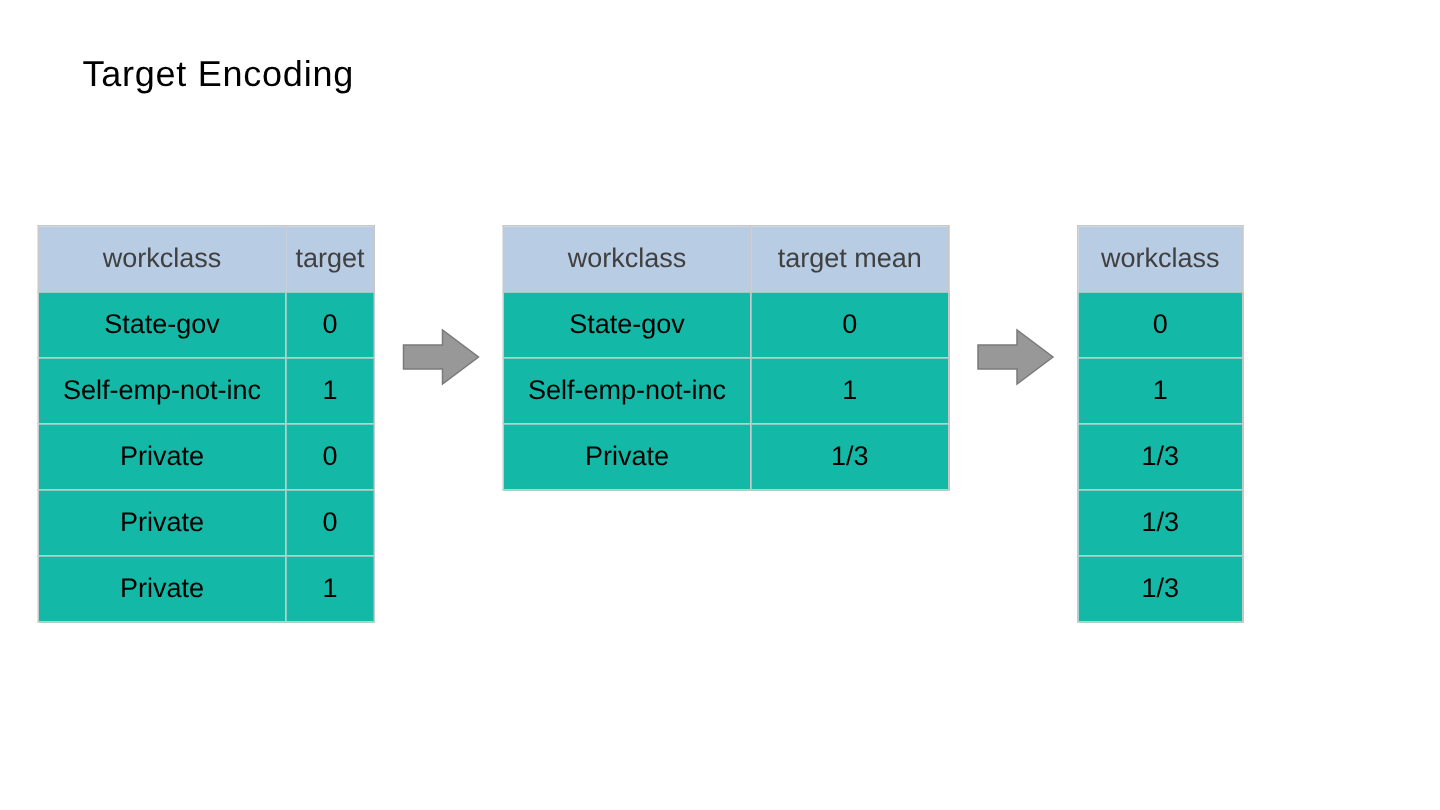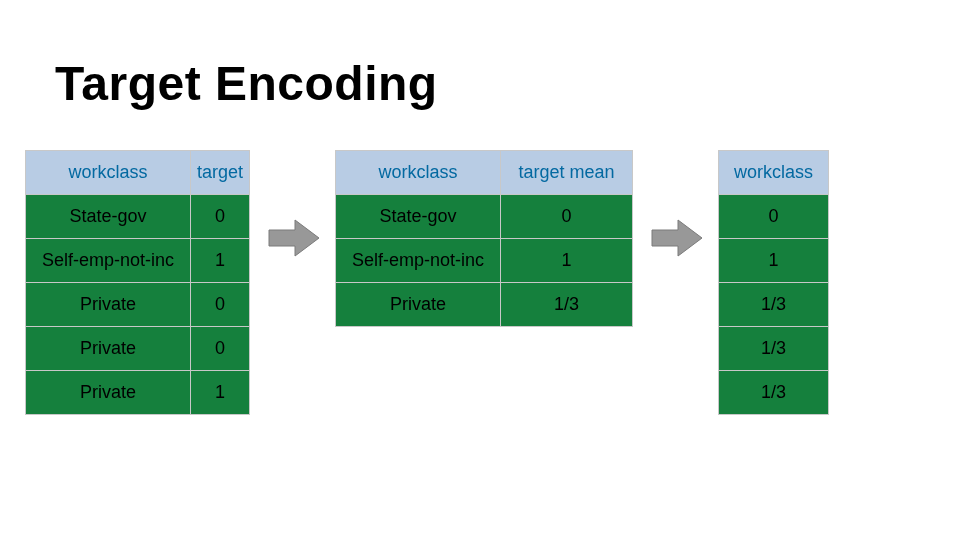--- a/index.html
+++ b/index.html
@@ -7,24 +7,24 @@
     margin: 0;
     padding: 0;
     width: 960px;
     height: 540px;
     font-family: Arial, Helvetica, sans-serif;
     background: #fff;
     color: #000;
   }
   .title {
     position: absolute;
-    top: 56px;
+    top: 36px;
     left: 55px;
-    font-size: 48px;
-    font-weight: 700;
+    font-size: 24px;
+    font-weight: 400;
     letter-spacing: 0.5px;
   }
   .content {
     position: absolute;
     top: 150px;
     left: 25px;
     display: flex;
     align-items: flex-start;
   }
   table {
@@ -33,25 +33,25 @@
   }
   th, td {
     border: 1px solid #c8c8c8;
     font-size: 18px;
     text-align: center;
     vertical-align: middle;
   }
   th {
     background: #b8cce4;
     font-weight: 400;
-    color: #0369a1;
+    color: #404040;
     text-align: center;
   }
   td {
-    background: #15803d;
+    background: #14b8a6;
   }
   
   .t1 th, .t1 td { height: 44px; }
   .t1 .c1 { width: 165px; }
   .t1 .c2 { width: 59px; }
   
   .t2 th, .t2 td { height: 44px; }
   .t2 .c1 { width: 165px; }
   .t2 .c2 { width: 132px; }
   

